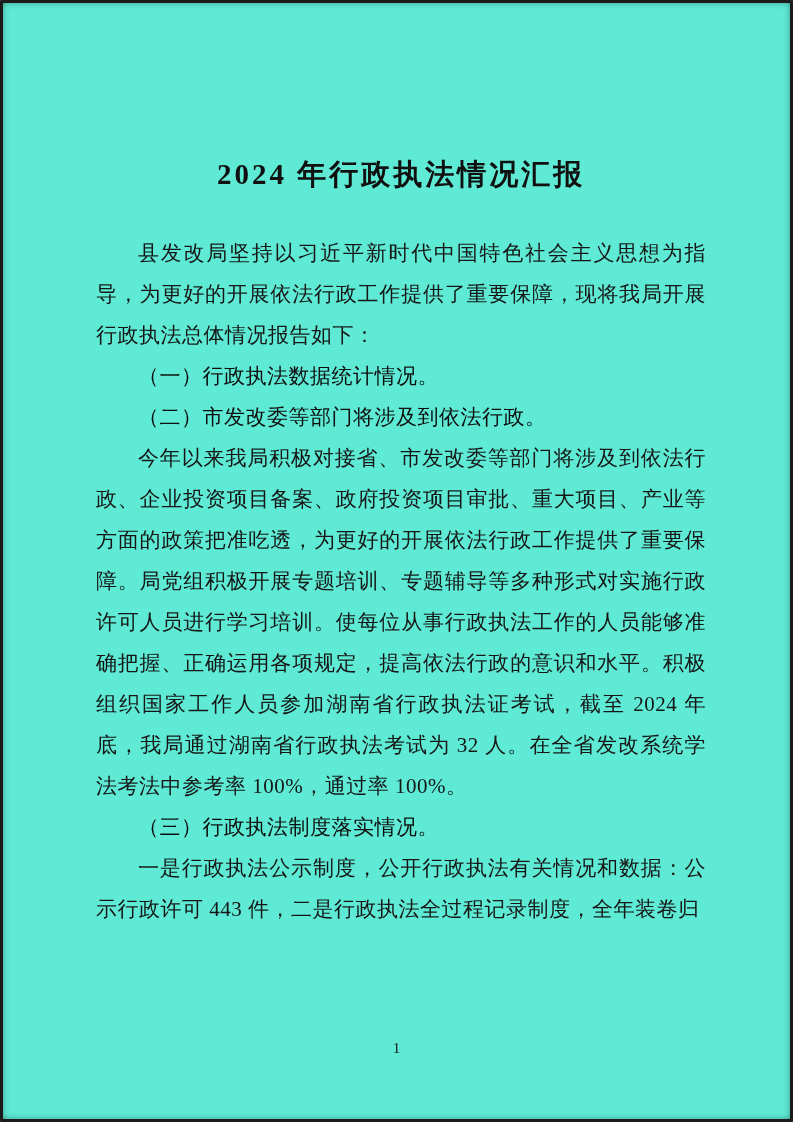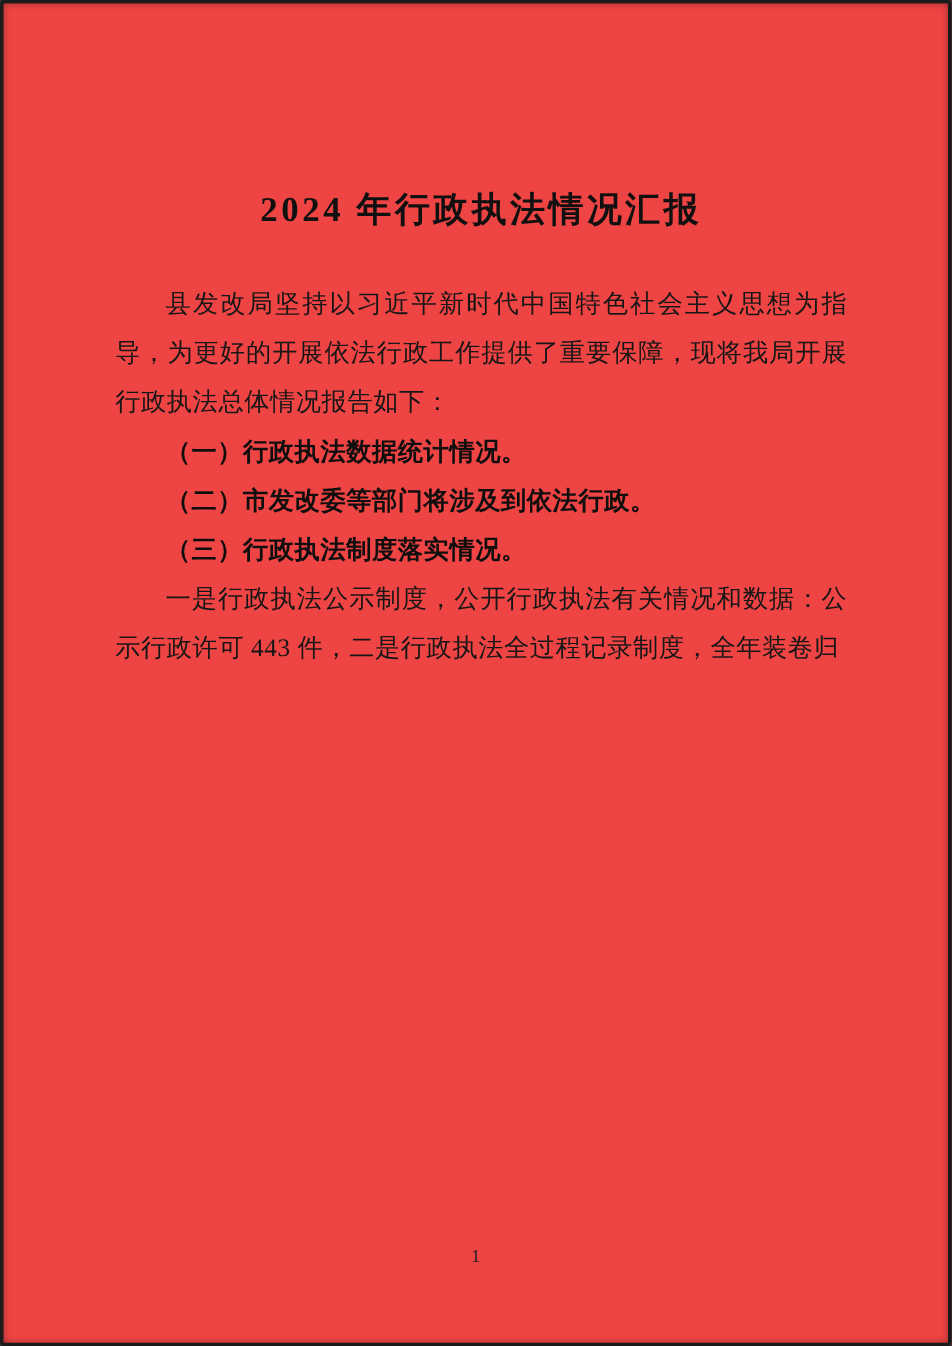--- a/index.html
+++ b/index.html
@@ -10,21 +10,21 @@
     body {
       font-family: "Liberation Serif", "DejaVu Serif", serif;
       width: 793px;
       height: 1122px;
       overflow: hidden;
     }
     .scan-page {
       box-sizing: border-box;
       width: 793px;
       height: 1122px;
-      background: #ef4444;
+      background: #5eead4;
       border: 3px solid #1b1b1b;
       border-radius: 4px;
       position: relative;
       overflow: hidden;
       box-shadow: inset 0 0 6px rgba(0,0,0,0.35);
     }
     .content {
       position: absolute;
       top: 152px;
       left: 93px;
@@ -47,21 +47,21 @@
       text-align: justify;
       text-justify: inter-ideograph;
       text-indent: 2em;
       color: #161616;
     }
     .heading-1 {
       font-weight: bold;
       color: #0e0e0e;
     }
     .heading-2 {
-      font-weight: bold;
+      font-weight: normal;
       color: #0e0e0e;
     }
     .page-number {
       position: absolute;
       left: 0;
       right: 0;
       bottom: 62px;
       text-align: center;
       font-size: 15px;
       color: #202020;
@@ -75,20 +75,21 @@
     <h1 class="doc-title">2024 年行政执法情况汇报</h1>
 
     <p class="para">县发改局坚持以习近平新时代中国特色社会主义思想为指导，为更好的开展依法行政工作提供了重要保障，现将我局开展行政执法总体情况报告如下：</p>
 
 
     <p class="para heading-2">（一）行政执法数据统计情况。</p>
 
 
     <p class="para heading-2">（二）市发改委等部门将涉及到依法行政。</p>
 
+    <p class="para">今年以来我局积极对接省、市发改委等部门将涉及到依法行政、企业投资项目备案、政府投资项目审批、重大项目、产业等方面的政策把准吃透，为更好的开展依法行政工作提供了重要保障。局党组积极开展专题培训、专题辅导等多种形式对实施行政许可人员进行学习培训。使每位从事行政执法工作的人员能够准确把握、正确运用各项规定，提高依法行政的意识和水平。积极组织国家工作人员参加湖南省行政执法证考试，截至 2024 年底，我局通过湖南省行政执法考试为 32 人。在全省发改系统学法考法中参考率 100%，通过率 100%。</p>
 
     <p class="para heading-2">（三）行政执法制度落实情况。</p>
 
     <p class="para">一是行政执法公示制度，公开行政执法有关情况和数据：公示行政许可 443 件，二是行政执法全过程记录制度，全年装卷归</p>
   </div>
 
   <div class="page-number">1</div>
 </div>
 
 </body></html>

